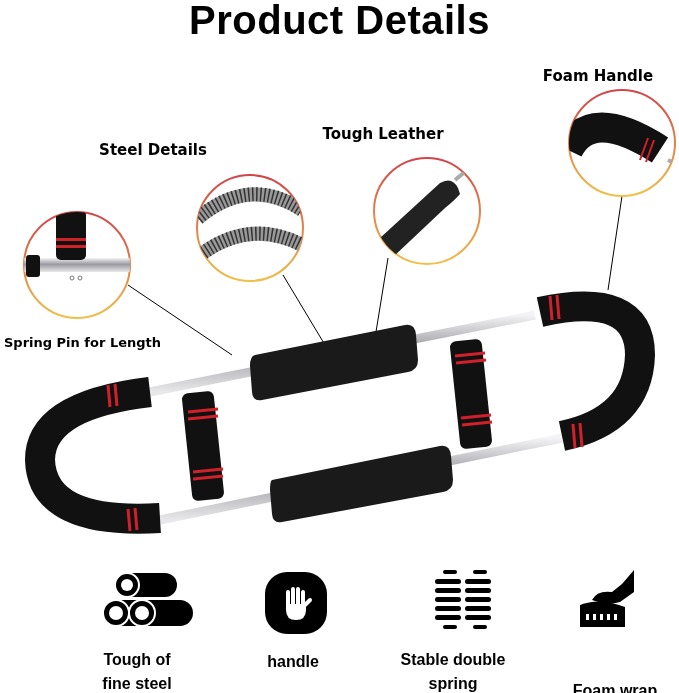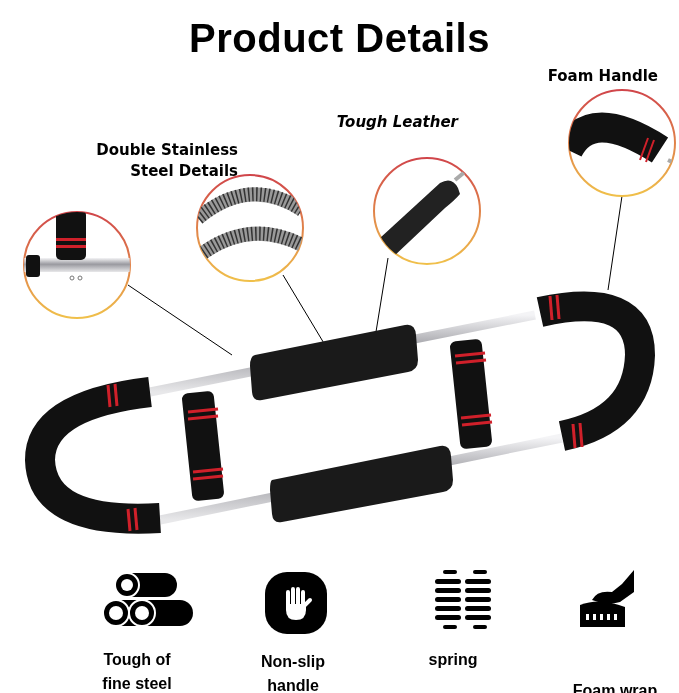--- a/index.html
+++ b/index.html
@@ -1,38 +1,38 @@
 <!DOCTYPE html>
 <html><head>
 <meta charset="utf-8">
 <style>
   * { box-sizing: border-box; margin: 0; padding: 0; }
   html, body { width: 679px; height: 693px; background: #ffffff; overflow: hidden; }
   body { position: relative; font-family: "Liberation Sans", sans-serif; color: #000; }
-  .title { position: absolute; left: 0; top: 0; width: 679px; text-align: center; font-size: 40px; font-weight: bold; letter-spacing: 0.5px; line-height: 40px; padding-top: 18px; }
-  .callout { position: absolute; font-family: "DejaVu Sans", sans-serif; font-weight: bold; font-size: 15px; text-align: right; line-height: 21px; }
+  .title { position: absolute; left: 0; top: 0; width: 679px; text-align: center; font-size: 40px; font-weight: bold; letter-spacing: 0.5px; line-height: 40px; padding-top: 0px; }
+  .callout { position: absolute; font-family: "DejaVu Sans", sans-serif; font-weight: bold; font-size: 15px; text-align: center; line-height: 21px; }
   .feature-label { position: absolute; font-family: "Liberation Sans", sans-serif; font-weight: bold; font-size: 16px; text-align: center; line-height: 24px; width: 130px; }
   svg.art { position: absolute; left: 0; top: 0; }
 </style>
 </head>
 <body>
 
 <div class="title">Product Details</div>
 
 <div class="callout" style="left:68px; top:140px; width:170px;">
-  <div>Double Stainless</div>
   <div>Steel Details</div>
 </div>
-<div class="callout" style="left:308px; top:112px; width:150px;font-style:italic;">
+<div class="callout" style="left:308px; top:124px; width:150px;">
   <div>Tough Leather</div>
 </div>
 <div class="callout" style="left:538px; top:66px; width:120px;">
   <div>Foam Handle</div>
 </div>
 <div class="callout" style="left:0px; top:333px; width:165px; font-size:13px; line-height:20px;">
+  <div>Spring Pin for Length</div>
 </div>
 
 <svg class="art" width="679" height="693" viewBox="0 0 679 693">
   <defs>
     <linearGradient id="ring" x1="0" y1="0" x2="0" y2="1">
       <stop offset="0" stop-color="#d0454a"></stop>
       <stop offset="1" stop-color="#f0c04a"></stop>
     </linearGradient>
     <linearGradient id="steel" x1="0" y1="0" x2="0" y2="1">
       <stop offset="0" stop-color="#f4f4f6"></stop>
@@ -185,21 +185,21 @@
       </g>
     <path d="M592 600 q5 -10 20 -8 l10 -8 l12 -14 v22 l-14 10 q-14 4 -28 -2 z"></path>
   </g>
 </svg>
 
 <div class="feature-label" style="left:72px; top:648px;">
   <div>Tough of</div>
   <div>fine steel</div>
 </div>
 <div class="feature-label" style="left:228px; top:650px;">
-  <div>Non-slip</div>
   <div>handle</div>
 </div>
 <div class="feature-label" style="left:388px; top:648px; width:130px;">
+  <div>Stable double</div>
   <div>spring</div>
 </div>
 <div class="feature-label" style="left:555px; top:679px; width:120px;">
   <div>Foam wrap</div>
 </div>
 
 </body></html>

